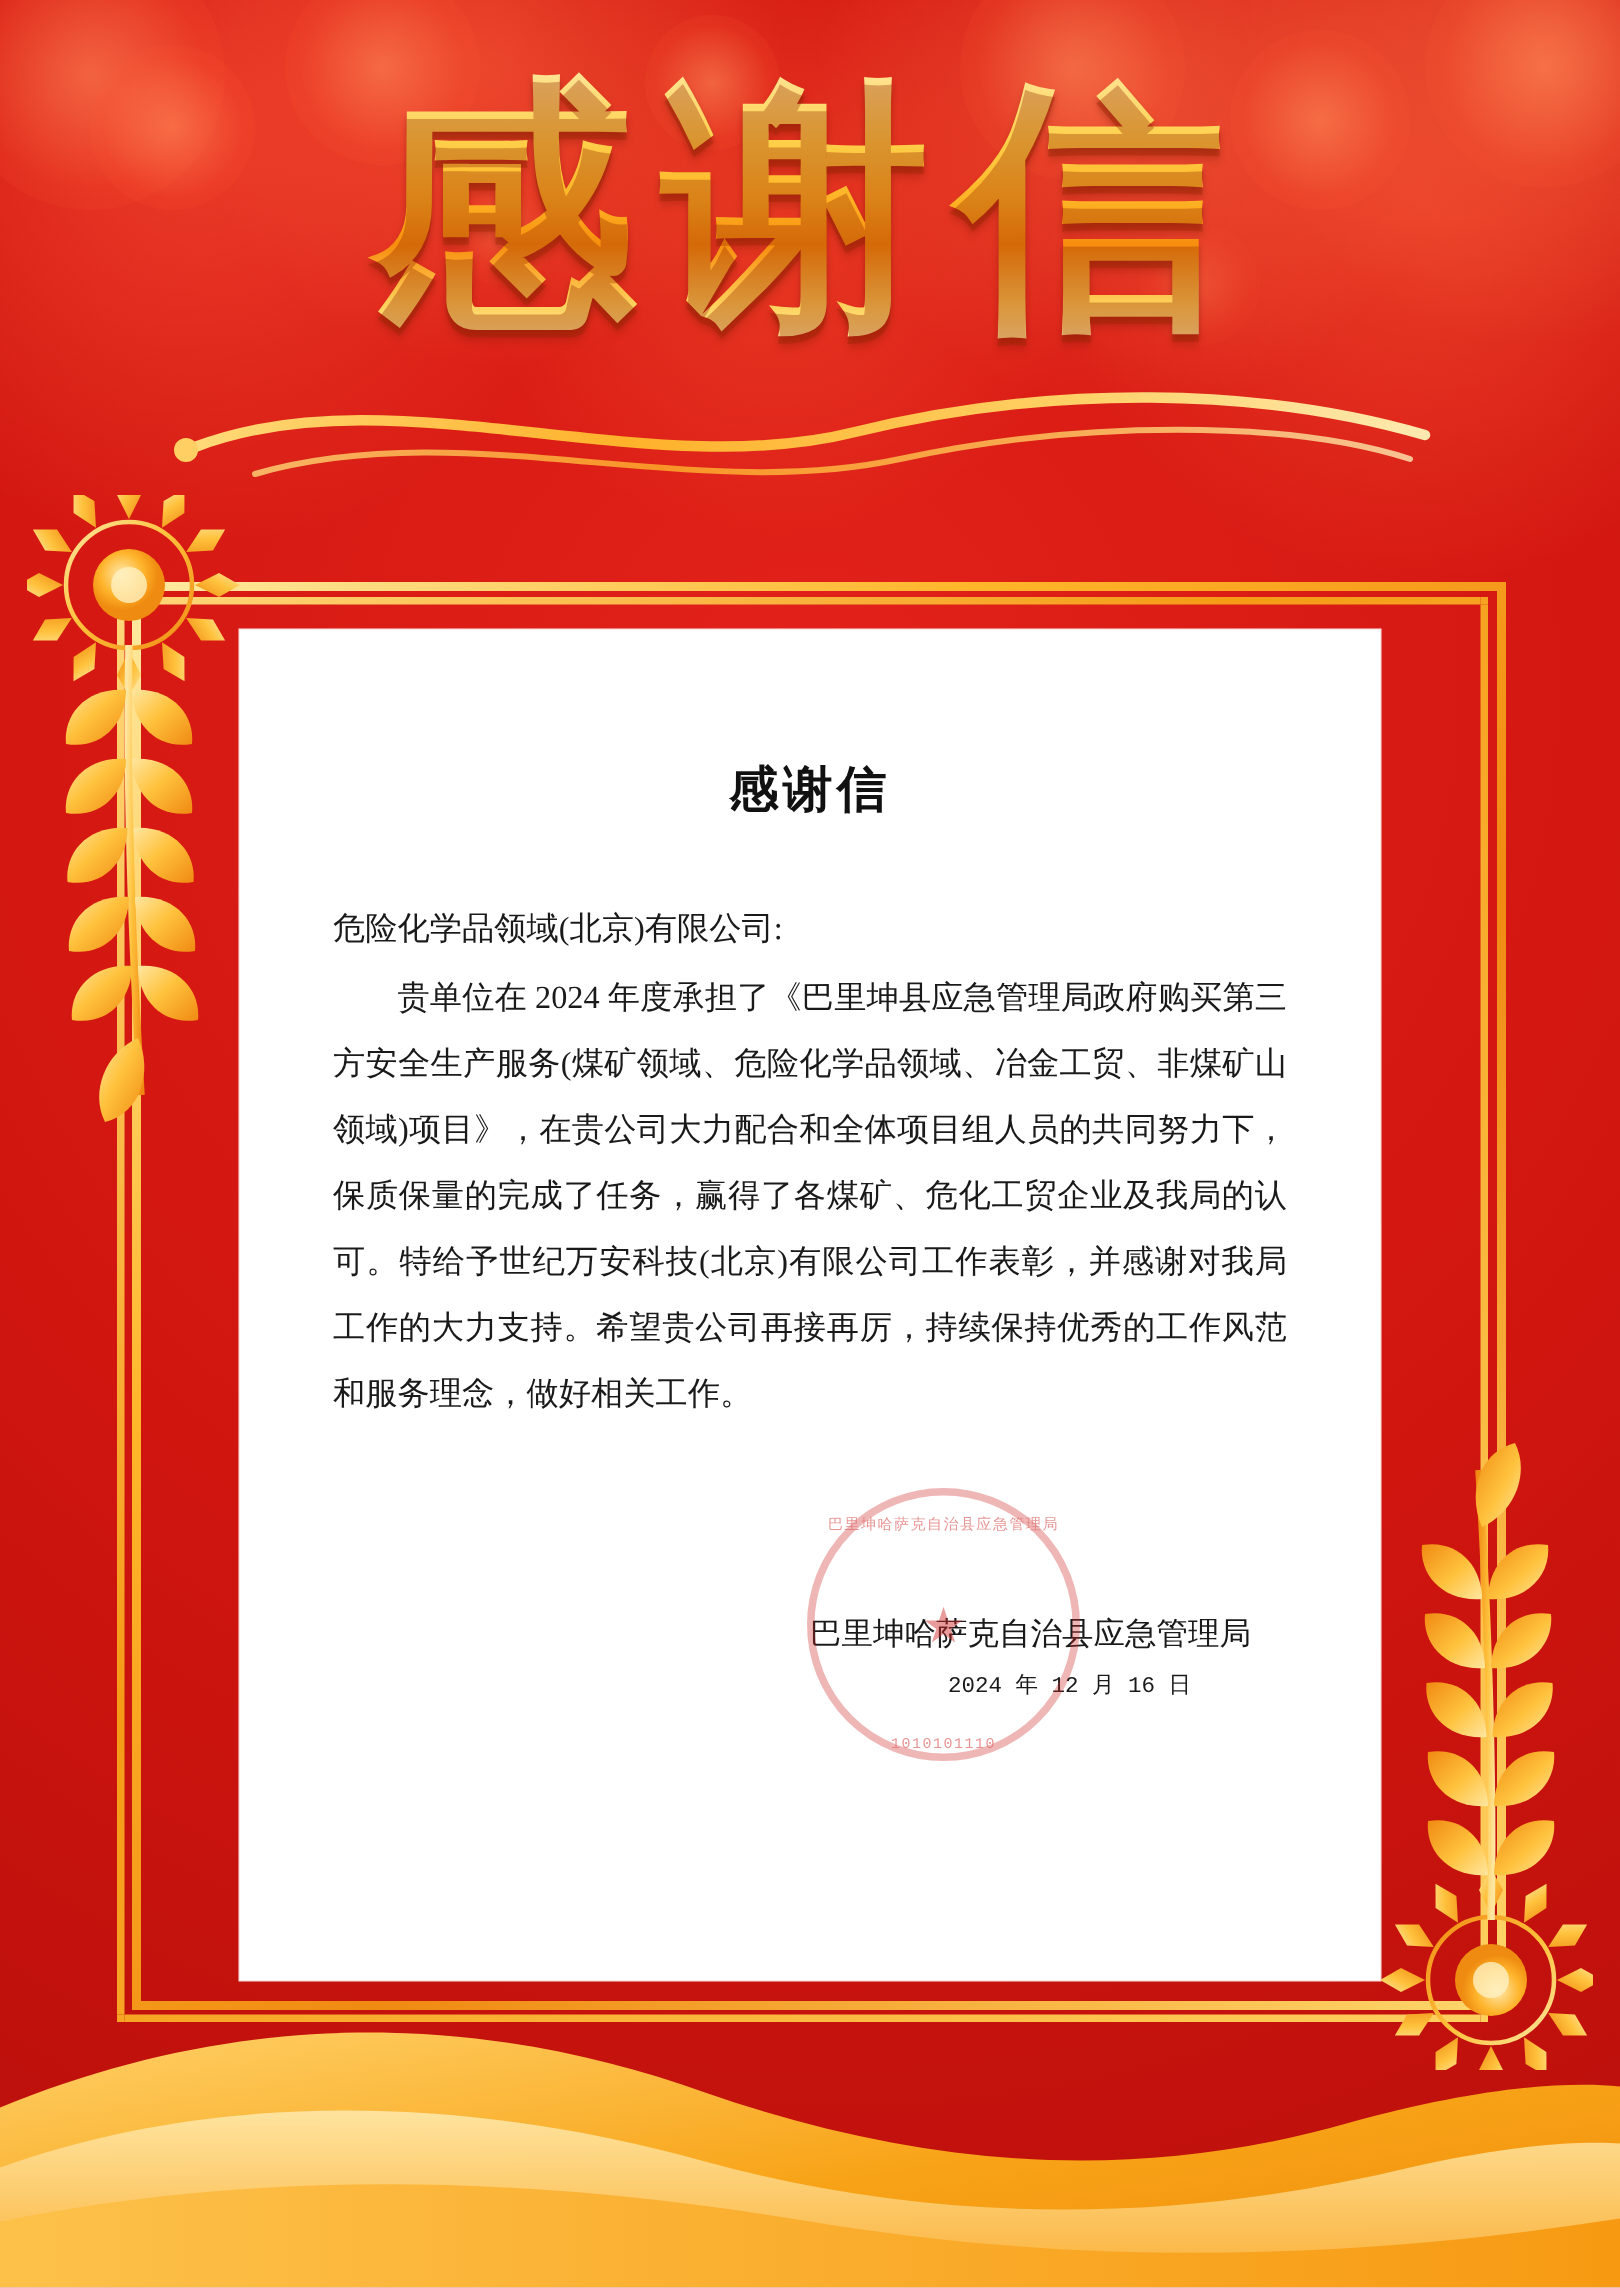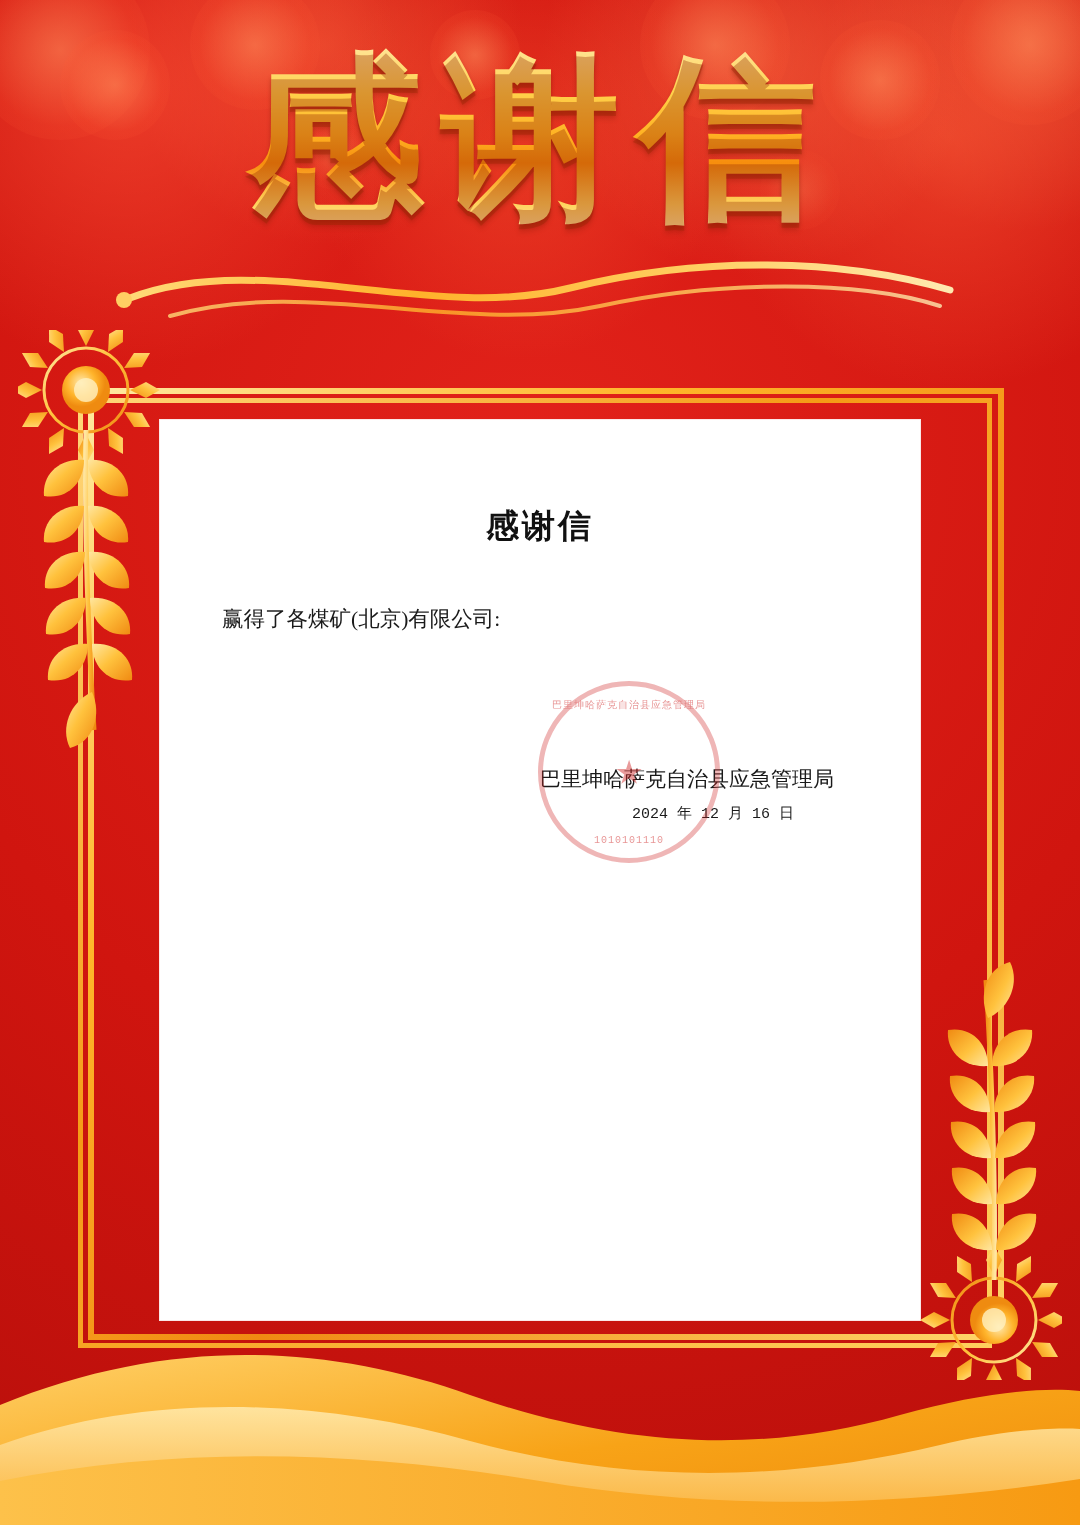--- a/index.html
+++ b/index.html
@@ -164,21 +164,21 @@
   .seal-arc-top, .seal-arc-bottom {
     position: absolute;
     left: 0;
     width: 100%;
     text-align: center;
     font-size: 10px;
     color: rgba(208,40,40,0.8);
     letter-spacing: 1px;
   }
   .seal-arc-top { top: 12px; }
-  .seal-arc-bottom { bottom: 12px; }
+  .seal-arc-bottom { bottom: 0; }
   
   .deco-left {
     position: absolute;
     left: 18px;
     top: 330px;
     width: 150px;
     height: 470px;
     z-index: 6;
   }
   .deco-right {
@@ -231,21 +231,22 @@
     <path d="M70,88 C210,48 360,108 500,78 C620,52 760,52 840,78" fill="none" stroke="url(#gswash)" stroke-width="4" opacity="0.8" stroke-linecap="round"></path>
     <circle cx="24" cy="72" r="8" fill="#ffcf63"></circle>
   </svg>
 
   <div class="frame-inner"></div>
   <div class="frame-outer"></div>
 
   <div class="letter-card">
     <div class="letter-inner">
       <div class="letter-title">感谢信</div>
-      <div class="salutation">赢得了各煤矿(北京)有限公司:</div>
+      <div class="salutation">危险化学品领域(北京)有限公司:</div>
+      <p class="body-text">贵单位在 2024 年度承担了《巴里坤县应急管理局政府购买第三方安全生产服务(煤矿领域、危险化学品领域、冶金工贸、非煤矿山领域)项目》，在贵公司大力配合和全体项目组人员的共同努力下，保质保量的完成了任务，赢得了各煤矿、危化工贸企业及我局的认可。特给予世纪万安科技(北京)有限公司工作表彰，并感谢对我局工作的大力支持。希望贵公司再接再厉，持续保持优秀的工作风范和服务理念，做好相关工作。</p>
 
       <div class="sign-block">
         <div class="seal">
           <div class="seal-arc-top">巴里坤哈萨克自治县应急管理局</div>
           <div class="star">★</div>
           <div class="seal-arc-bottom">1010101110</div>
         </div>
         <div class="sign-org">巴里坤哈萨克自治县应急管理局</div>
         <div class="sign-date">2024 年 12 月 16 日</div>
       </div>

